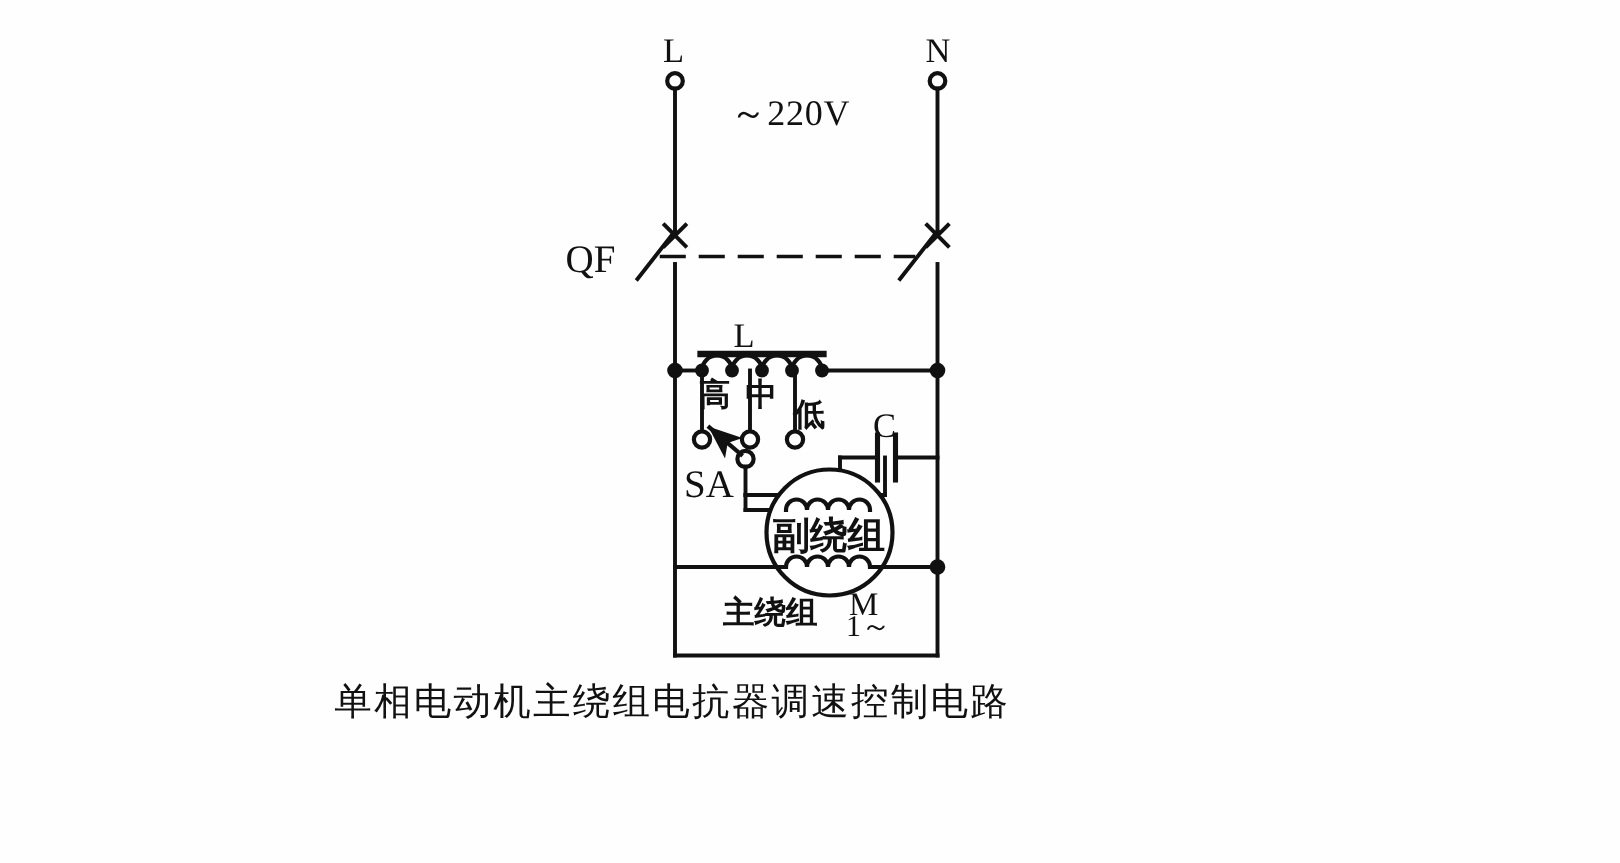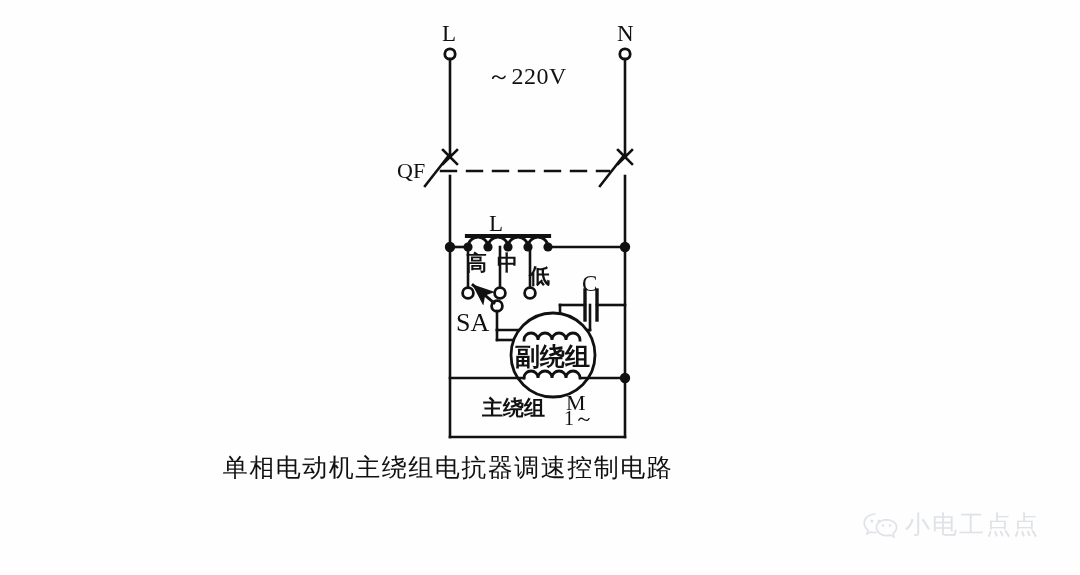--- a/index.html
+++ b/index.html
@@ -32,21 +32,21 @@
   }
   .serif { font-family: "Liberation Serif", "DejaVu Serif", serif; }
   .cjk   { font-family: "DejaVu Sans", "Liberation Sans", sans-serif; font-weight: 700; }
 
   
   #label-L-terminal { left: 442px; top: 22px; font-size: 23px; }
   #label-N-terminal { left: 617px; top: 22px; font-size: 23px; }
   #label-supply     { left: 487px; top: 20px; font-size: 24px; letter-spacing: 0.5px; margin-top: 44px; }
 
   
-  #label-QF { left: 397px; top: 160px; font-size: 22px; }
+  #label-QF { left: 377px; top: 160px; font-size: 26px; }
 
   
   #label-L-reactor { left: 489px; top: 212px; font-size: 23px; }
   #label-tap-high  { left: 466px; top: 253px; font-size: 21px; }
   #label-tap-mid   { left: 497px; top: 253px; font-size: 21px; }
   #label-tap-low   { left: 529px; top: 266px; font-size: 21px; }
 
   
   #label-SA { left: 456px; top: 310px; font-size: 26px; }
 
@@ -208,32 +208,14 @@
 
   <div class="lbl serif" id="label-C">C</div>
 
   <div class="lbl cjk" id="label-aux-winding">副绕组</div>
   <div class="lbl cjk" id="label-main-winding">主绕组</div>
   <div class="lbl serif" id="label-motor-M">M</div>
   <div class="lbl serif" id="label-motor-phase">1～</div>
 
   <div class="lbl cjk" id="caption">单相电动机主绕组电抗器调速控制电路</div>
 
-  <div id="watermark">
-    <svg width="36" height="28" viewBox="0 0 36 28">
-      <g fill="none" stroke="#dfe2e6" stroke-width="1.6">
-        <path d="M13.5,3 C7.2,3 2.2,7.1 2.2,12.1 C2.2,15 3.7,17.5 6.1,19.2 L5,23 L9.3,20.9
-                 C10.6,21.3 12,21.5 13.5,21.5 C13.9,21.5 14.3,21.5 14.7,21.4"></path>
-        <path d="M24.5,8.6 C18.9,8.6 14.4,12.2 14.4,16.6 C14.4,21 18.9,24.6 24.5,24.6
-                 C25.8,24.6 27,24.4 28.2,24.1 L32,26 L31,22.6 C33.1,21.1 34.6,18.9 34.6,16.6
-                 C34.6,12.2 30.1,8.6 24.5,8.6 Z"></path>
-      </g>
-      <g fill="#dfe2e6">
-        <circle cx="9.8" cy="10.1" r="1.5"></circle>
-        <circle cx="17.2" cy="10.1" r="1.5"></circle>
-        <circle cx="21" cy="14.5" r="1.3"></circle>
-        <circle cx="28" cy="14.5" r="1.3"></circle>
-      </g>
-    </svg>
-    <span class="wm-text">小电工点点</span>
-  </div>
 
 </div>
 
 </body></html>

